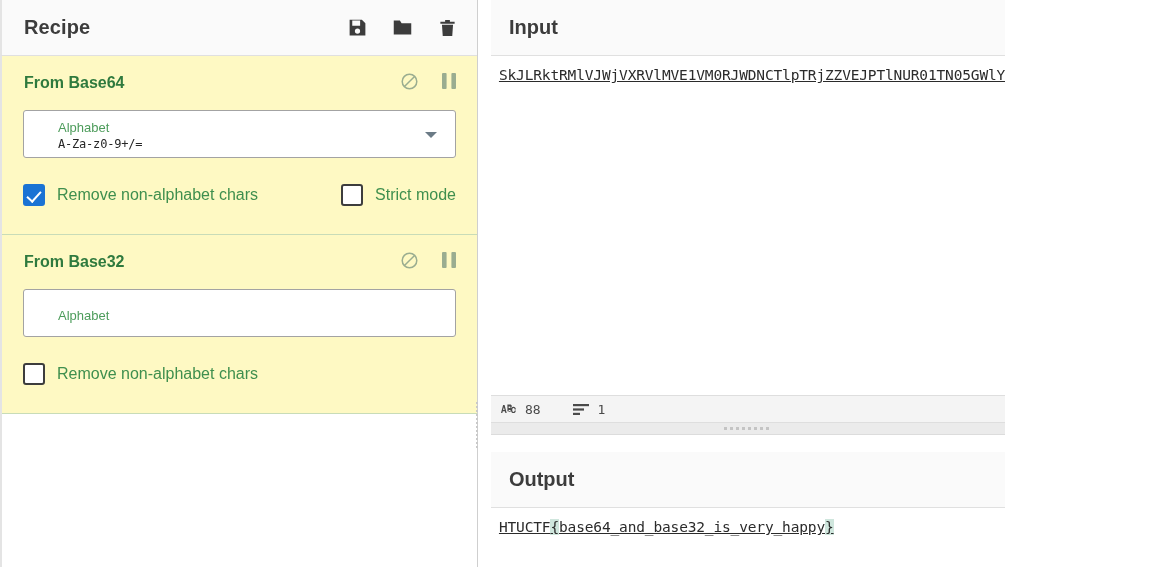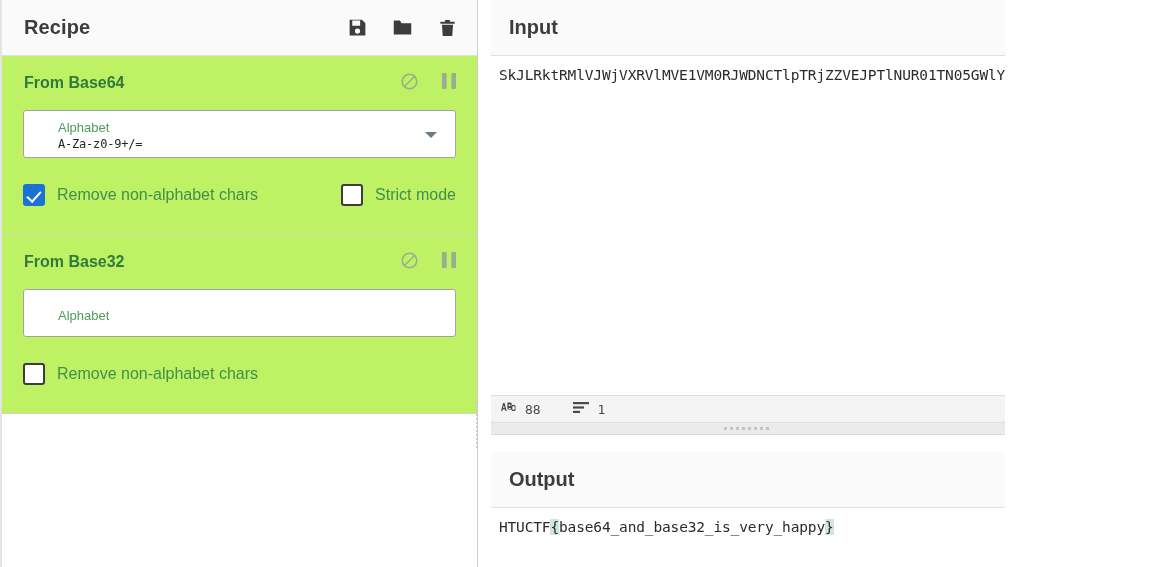--- a/index.html
+++ b/index.html
@@ -49,21 +49,21 @@
   .title-icon svg { display: block; }
 
   .recipe-list {
     flex: 1;
     background: #ffffff;
     border-left: 2px solid #e4e4e4;
     overflow: hidden;
   }
 
   .operation {
-    background: #bef264;
+    background: #fef9c3;
     border-bottom: 1px solid #c8dcb8;
     padding: 0 0 0 0;
   }
   .op-header {
     display: flex;
     align-items: center;
     height: 54px;
     padding: 0 18px 0 22px;
   }
   .op-title {
@@ -199,35 +199,36 @@
     padding: 8px 0 0 8px;
     overflow: hidden;
   }
   .io-content {
     font-family: "DejaVu Sans Mono", "Liberation Mono", monospace;
     font-size: 14.5px;
     line-height: 22px;
     color: #2b2b2b;
     white-space: pre;
     letter-spacing: -.15px;
+    text-decoration: underline;
   }
   .status-bar {
     height: 28px; min-height: 28px;
     background: #f4f4f4;
     border-top: 1px solid #dedede;
     border-bottom: 1px solid #dedede;
     display: flex;
     align-items: center;
     padding-left: 10px;
     gap: 6px;
     font-family: "DejaVu Sans Mono", "Liberation Mono", monospace;
     font-size: 13px;
     color: #4a4a4a;
   }
-  .status-item { display: flex; align-items: flex-start; gap: 9px; }
+  .status-item { display: flex; align-items: center; gap: 9px; }
   .status-gap { width: 20px; }
   .status-icon { display: flex; align-items: center; }
 
   .h-splitter {
     height: 12px; min-height: 12px;
     background: #ebebeb;
     border-bottom: 1px solid #dcdcdc;
     display: flex; align-items: center; justify-content: center;
     cursor: row-resize;
   }

